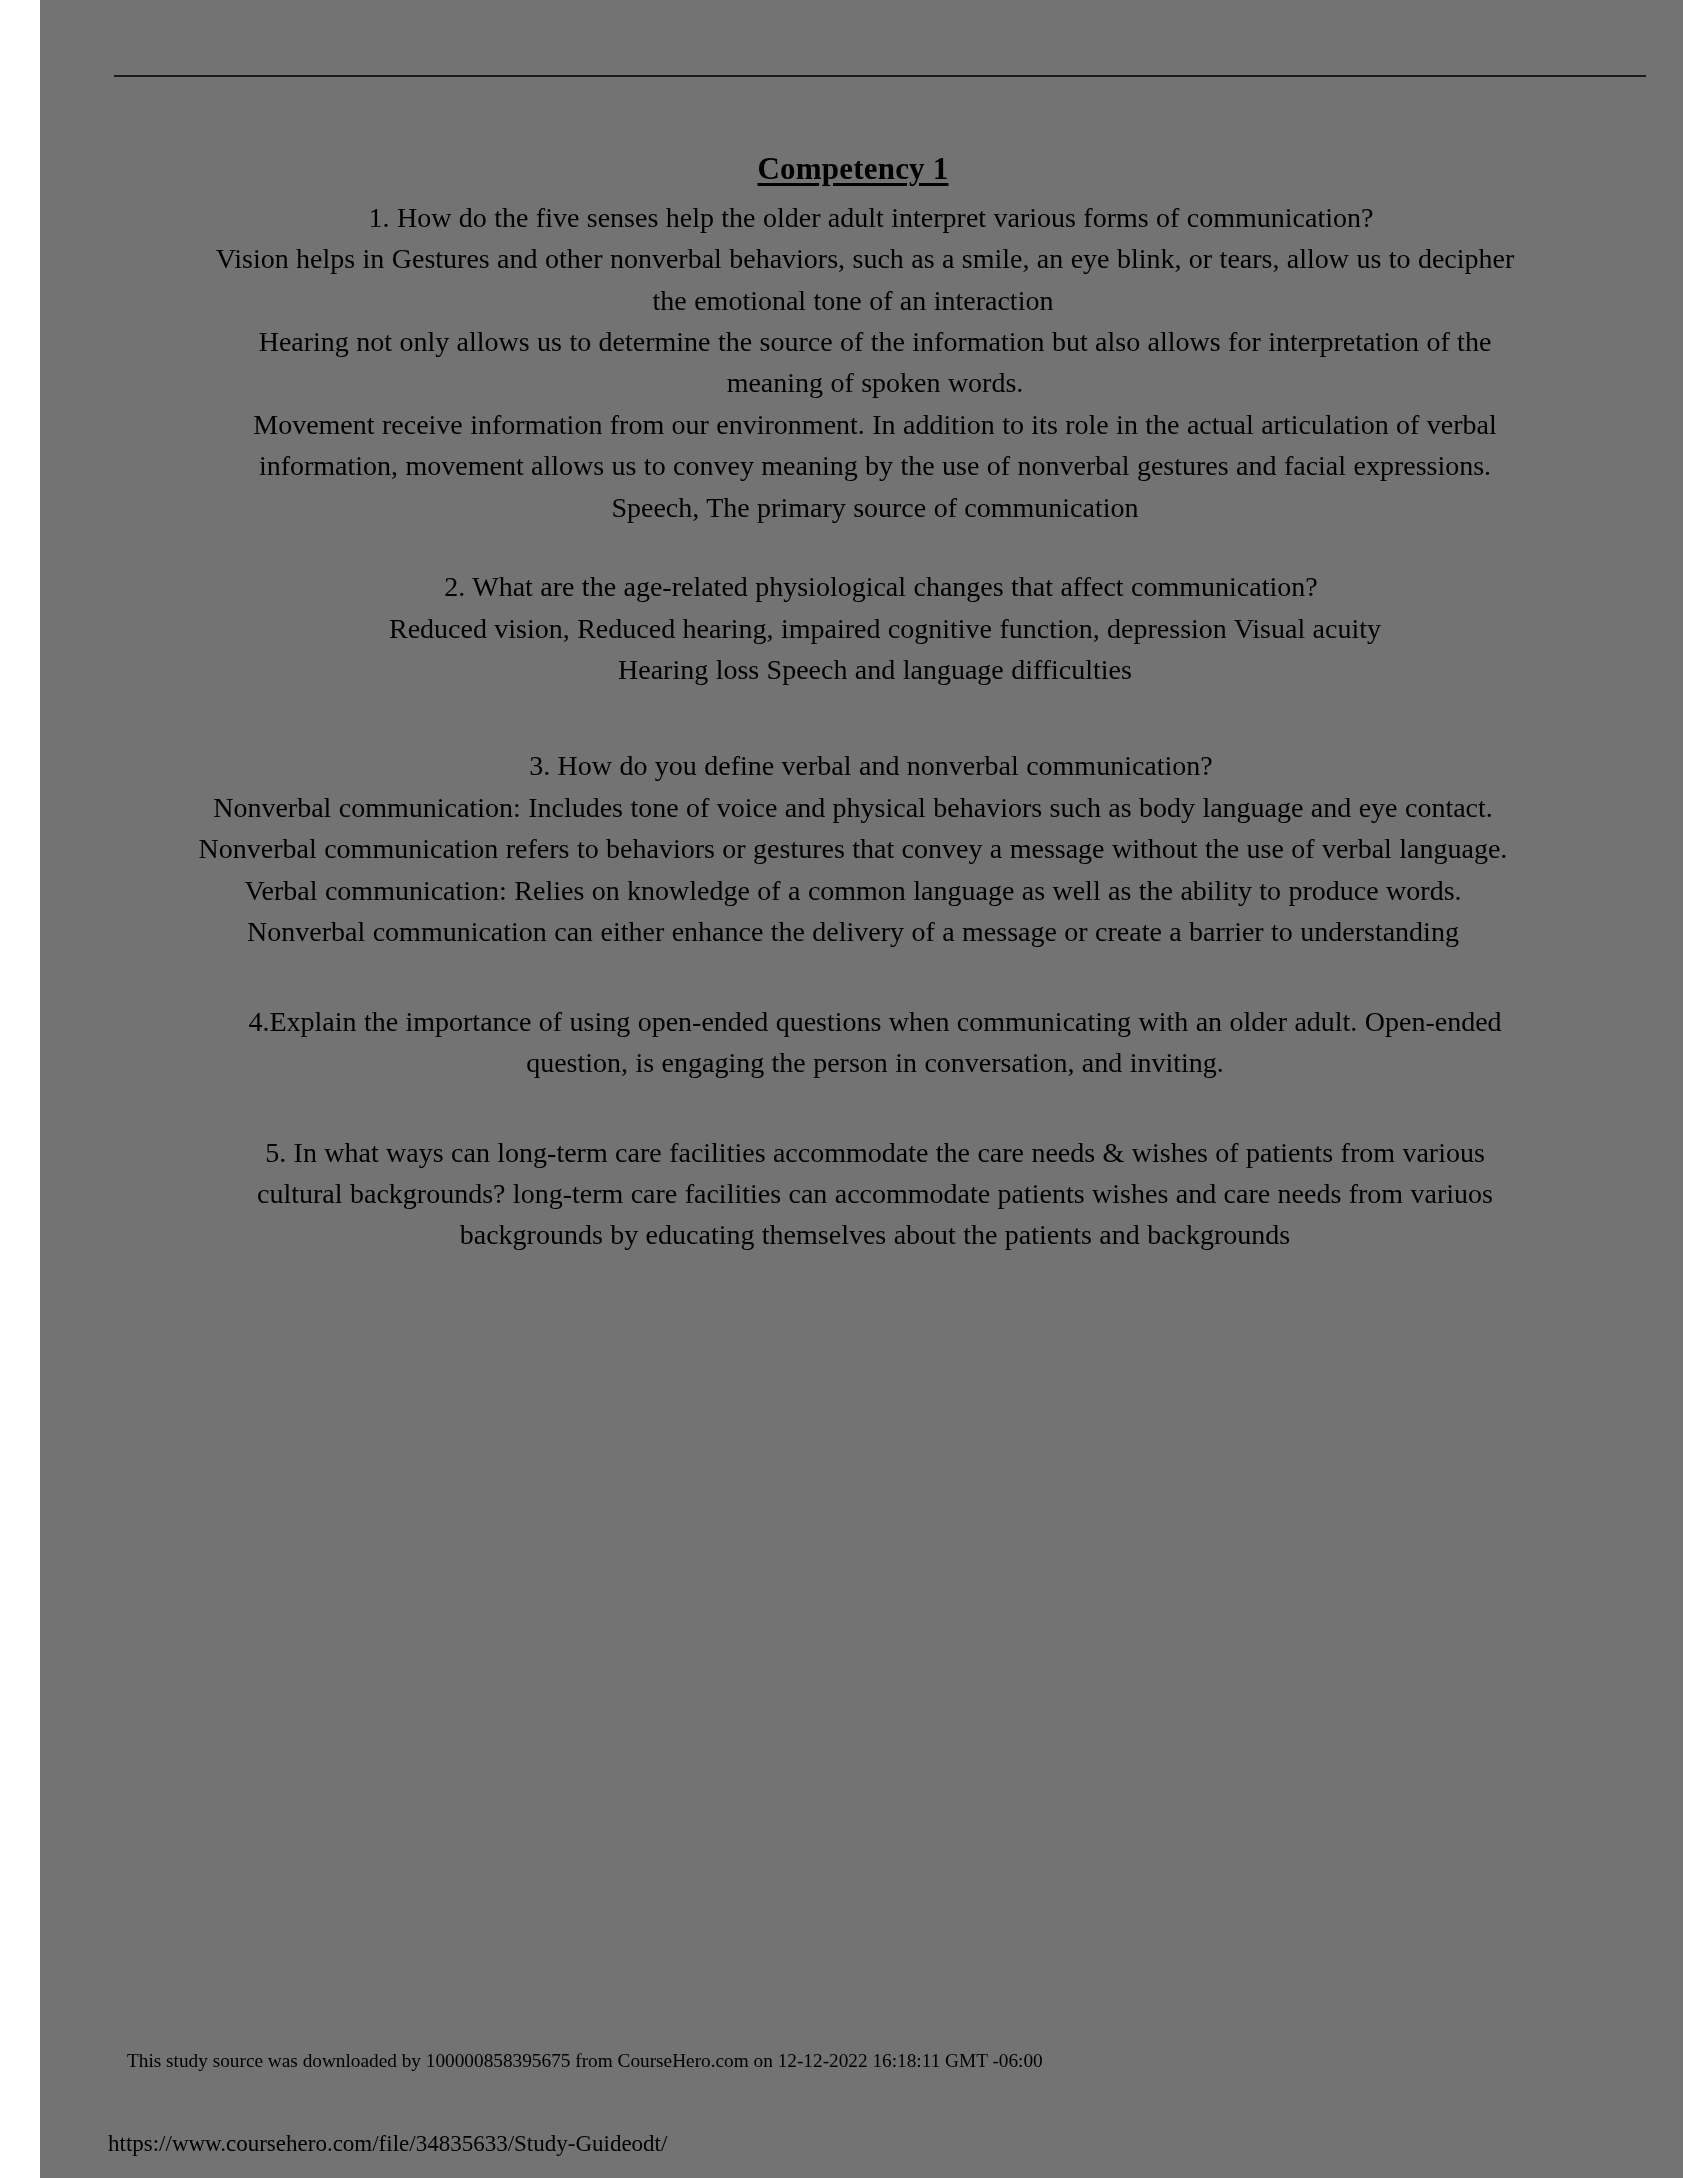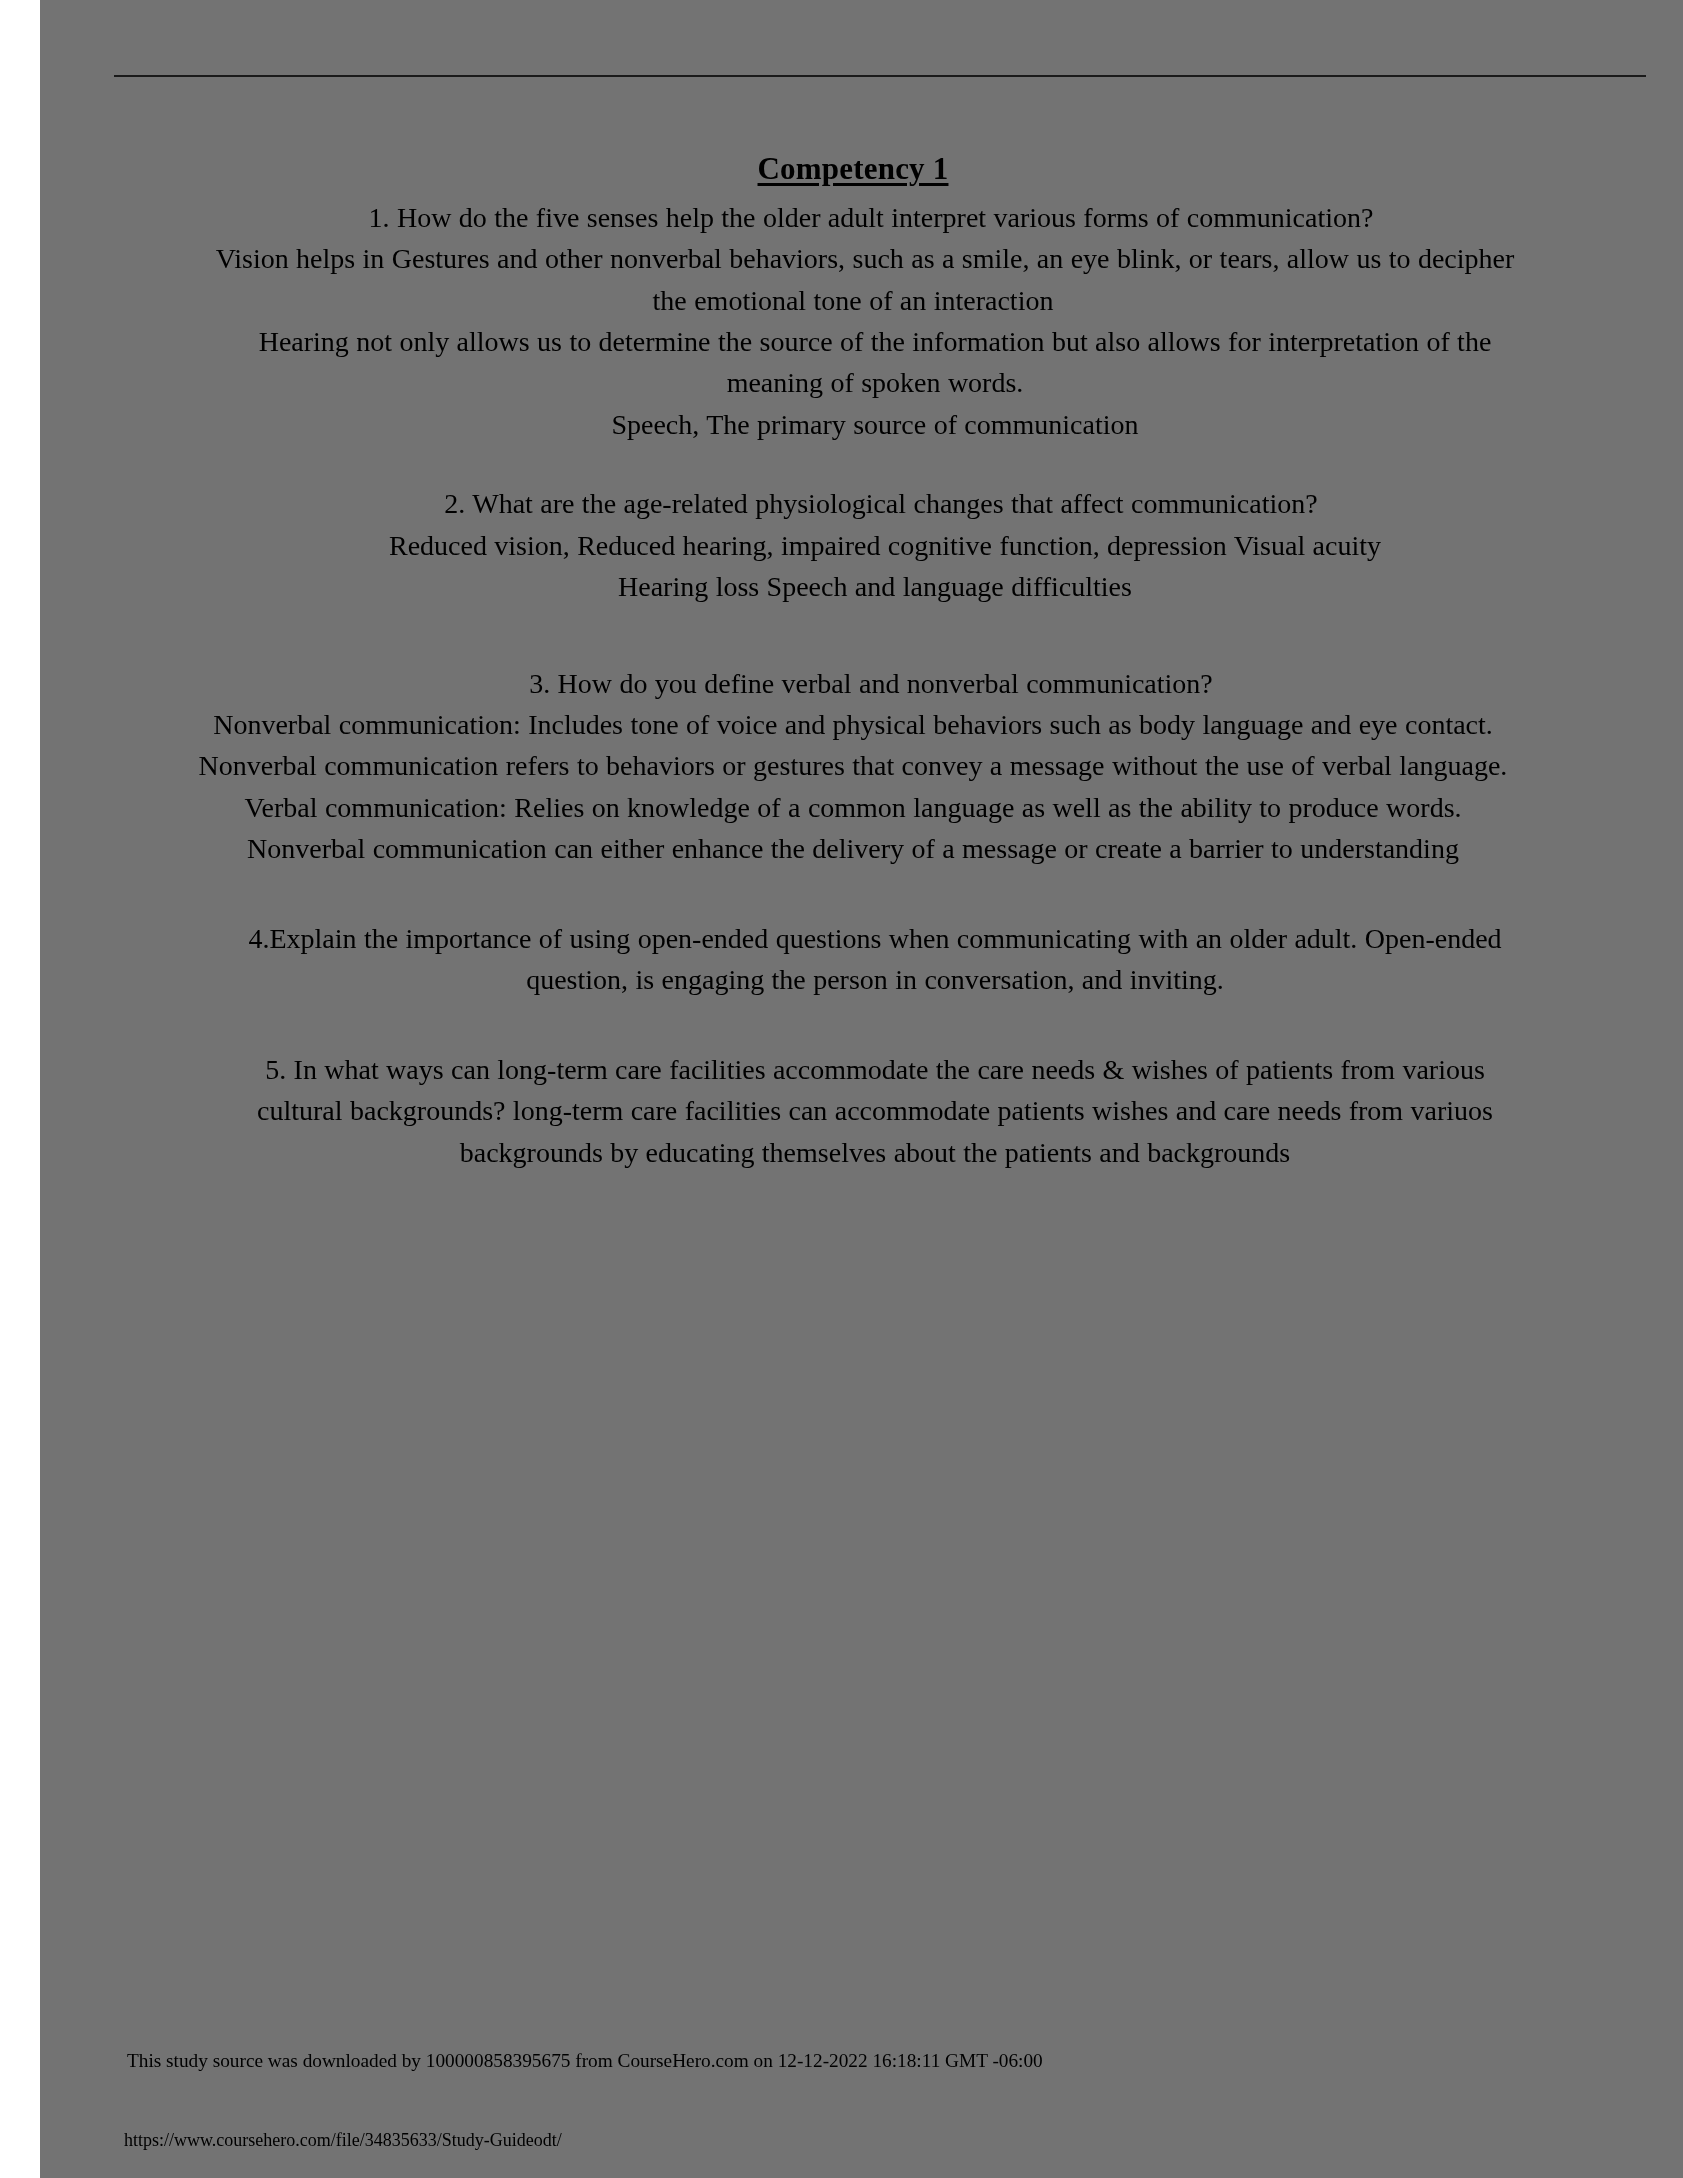--- a/index.html
+++ b/index.html
@@ -79,23 +79,23 @@
   .footer-attrib {
     position: absolute;
     left: 87px;
     top: 2048px;
     font-size: 19.3px;
     line-height: 1.3;
     white-space: nowrap;
   }
   .footer-url {
     position: absolute;
-    left: 84px;
+    left: 68px;
     top: 2129px;
-    font-size: 18px;
+    font-size: 23px;
     line-height: 1.3;
     white-space: nowrap;
   }
 </style>
 </head>
 <body>
 
 <div class="page">
 
   <div class="top-rule"></div>
@@ -103,20 +103,21 @@
   <div class="doc-body">
 
     <h1 class="doc-title">Competency 1</h1>
 
     <p class="para ind-0 first-line-q">1. How do the five senses help the older adult interpret various forms of communication?</p>
 
     <p class="para ind-0 first-line-v">Vision helps in Gestures and other nonverbal behaviors, such as a smile, an eye blink, or tears, allow us to decipher the emotional tone of an interaction</p>
 
     <p class="para block-hang">Hearing not only allows us to determine the source of the information but also allows for interpretation of the meaning of spoken words.</p>
 
+    <p class="para block-hang">Movement receive information from our environment. In addition to its role in the actual articulation of verbal information, movement allows us to convey meaning by the use of nonverbal gestures and facial expressions.</p>
 
     <p class="para block-hang">Speech, The primary source of communication</p>
 
     <div class="gap-md"></div>
 
     <p class="para ind-1 first-line-sm">2. What are the age-related physiological changes that affect communication?</p>
 
     <p class="para ind-2 first-line-sm">Reduced vision, Reduced hearing, impaired cognitive function, depression Visual acuity</p>
 
     <p class="para ind-1">Hearing loss Speech and language difficulties</p>

